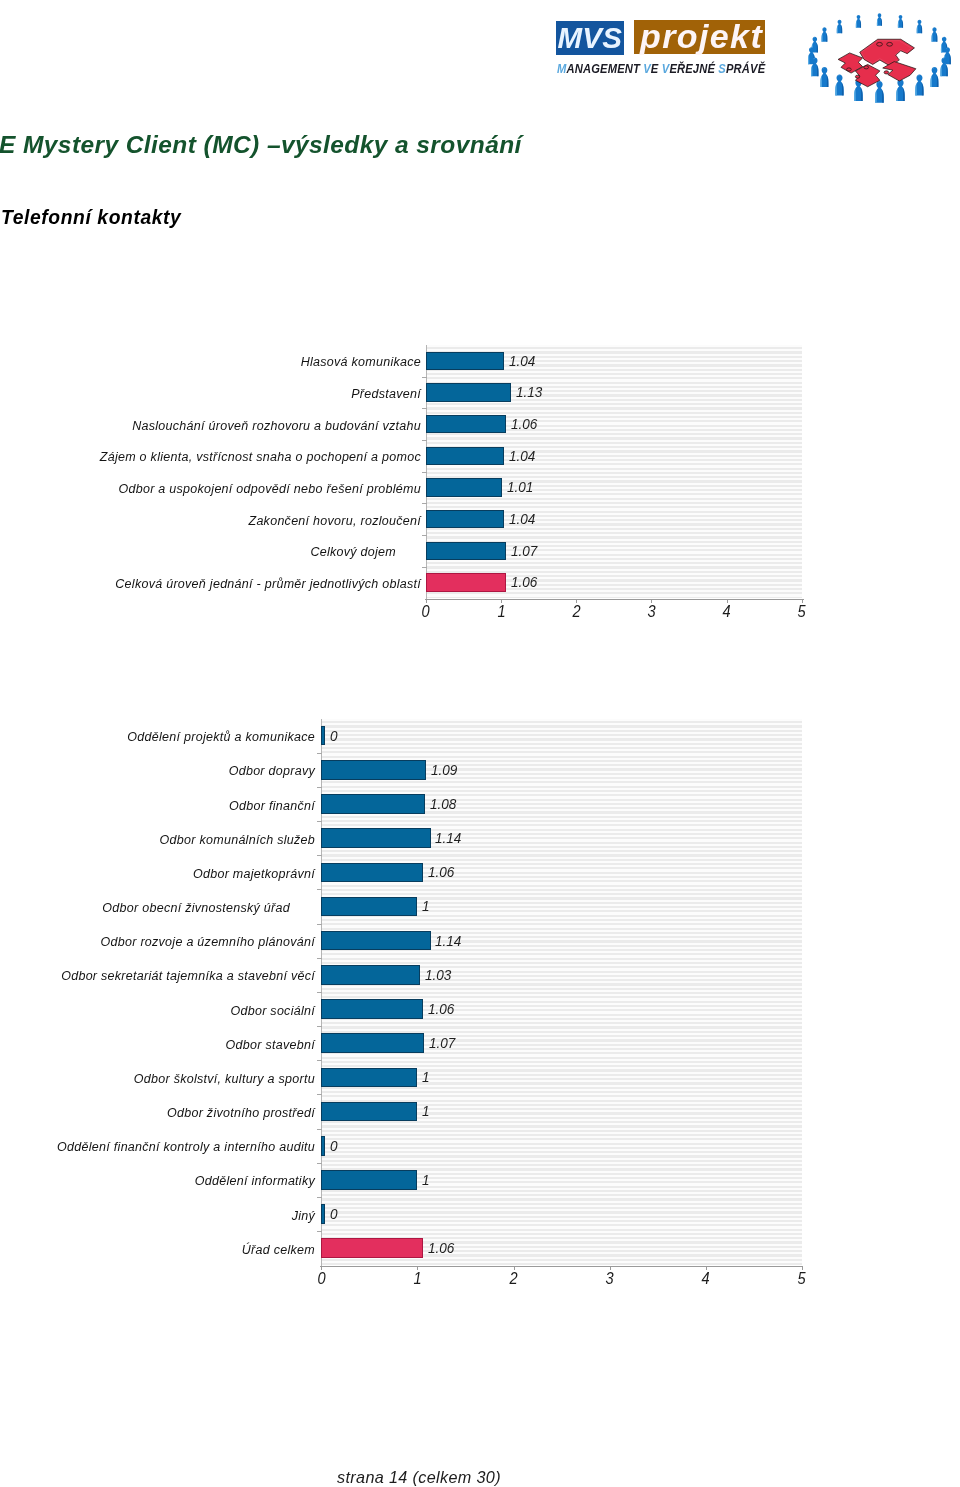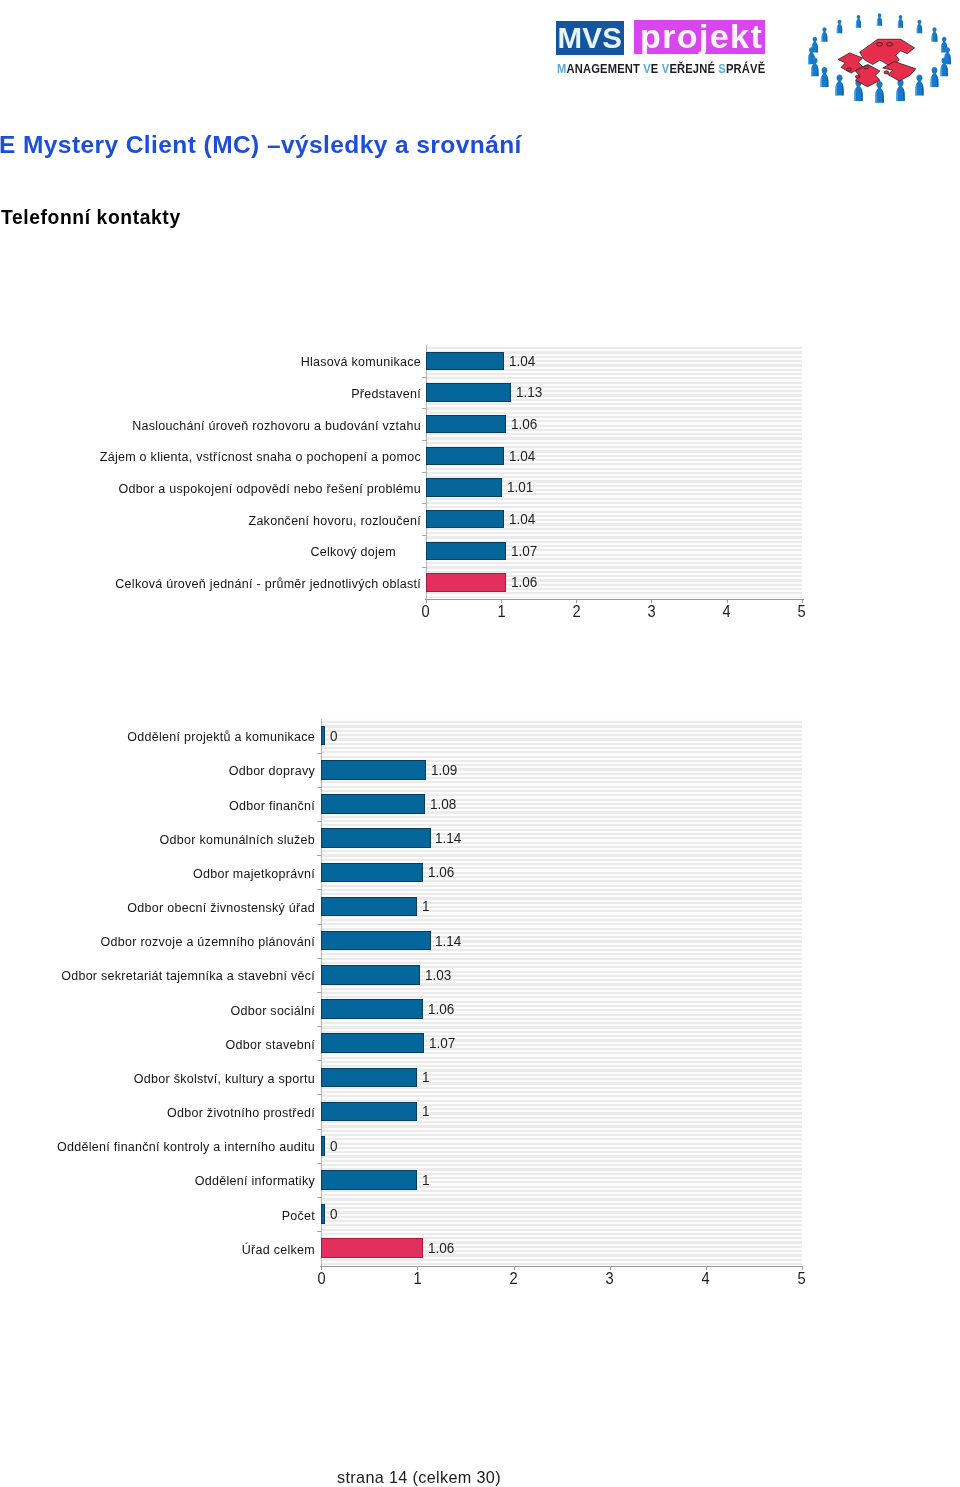--- a/index.html
+++ b/index.html
@@ -1,30 +1,30 @@
 <!DOCTYPE html>
 <html><head>
 <meta charset="utf-8">
 <style>
   html,body{margin:0;padding:0;}
   body{width:960px;height:1487px;background:#fff;font-family:"Liberation Sans",sans-serif;position:relative;overflow:hidden;}
-  .page{position:relative;width:960px;height:1487px;}
+  .page{position:relative;width:960px;height:1487px;font-style:italic;}
 
   
   .logo-mvs{position:absolute;left:556px;top:21px;width:215px;height:56px;}
   .mvs-box{position:absolute;left:0;top:0;background:#13559e;width:68px;height:34px;}
   .mvs-box span{position:absolute;left:1.5px;top:2px;color:#e9f4ff;font-family:"Liberation Sans",sans-serif;font-weight:bold;font-size:29.5px;line-height:29.5px;letter-spacing:0.3px;}
-  .proj-box{position:absolute;left:78px;top:-1px;background:#d946ef;width:131px;height:34px;}
+  .proj-box{position:absolute;left:78px;top:-1px;background:#a16207;width:131px;height:34px;}
   .proj-box span{position:absolute;left:6px;top:-3px;color:#fdf5f7;font-family:"Liberation Sans",sans-serif;font-weight:bold;font-size:34px;line-height:38px;letter-spacing:1.4px;}
   .logo-mvs .tagline{position:absolute;left:1px;top:40px;font-family:"Liberation Sans",sans-serif;font-weight:bold;font-size:13.6px;letter-spacing:0.2px;color:#1b1b24;white-space:nowrap;transform-origin:left top;transform:scaleX(0.822);}
   .logo-mvs .tagline b{color:#5aa8de;}
   .logo-circle{position:absolute;left:800px;top:6px;width:160px;height:100px;}
 
   
-  .doc-title{position:absolute;left:-1px;top:133px;font-size:24.5px;line-height:24.5px;font-weight:bold;color:#1d4ed8;white-space:nowrap;letter-spacing:0.42px;}
+  .doc-title{position:absolute;left:-1px;top:133px;font-size:24.5px;line-height:24.5px;font-weight:bold;color:#14532d;white-space:nowrap;letter-spacing:0.42px;}
   .doc-subtitle{position:absolute;left:1px;top:208px;font-size:19.3px;line-height:19.3px;font-weight:bold;color:#000;white-space:nowrap;letter-spacing:0.6px;}
   .doc-footer{position:absolute;left:337px;top:1469px;font-size:16.2px;line-height:16.2px;color:#1c1c1c;white-space:nowrap;letter-spacing:0.35px;}
 
   
   .chart{position:absolute;left:0;top:0;width:960px;height:1487px;}
   .chart-title{position:absolute;font-family:"Liberation Sans",sans-serif;font-weight:bold;font-size:13.2px;line-height:13.2px;color:#000;white-space:nowrap;letter-spacing:-0.13px;transform-origin:left top;}
   .plot{position:absolute;background:#f4f4f4;overflow:hidden;}
   .plot .stripes{position:absolute;left:0;top:0;right:0;bottom:0;
     background:repeating-linear-gradient(to bottom,#fcfcfc 0px,#fcfcfc 2.15px,#ebebeb 2.15px,#ebebeb 4.3px);}
   .bar{position:absolute;box-sizing:border-box;border:1px solid #083d5e;}
@@ -269,21 +269,21 @@
       <div class="bar" style="left:321.4px;top:828.3906250000001px;width:109.53119999999998px;height:19.6px;background:#04669a"></div>
       <div class="vallabel" style="left:435.4312px;top:830.090625px">1.14</div>
       <div class="catlabel" style="right:645px;top:832.6906250000001px">Odbor komunálních služeb</div>
       <div class="ytick" style="left:317.4px;top:855px"></div>
       <div class="bar" style="left:321.4px;top:862.559375px;width:101.8448px;height:19.6px;background:#04669a"></div>
       <div class="vallabel" style="left:427.7448px;top:864.259375px">1.06</div>
       <div class="catlabel" style="right:645px;top:866.859375px">Odbor majetkoprávní</div>
       <div class="ytick" style="left:317.4px;top:889px"></div>
       <div class="bar" style="left:321.4px;top:896.7281250000001px;width:96.08px;height:19.6px;background:#04669a"></div>
       <div class="vallabel" style="left:421.97999999999996px;top:898.428125px">1</div>
-      <div class="catlabel" style="right:645px;top:901.028125px">Odbor obecní živnostenský úřad</div>
+      <div class="catlabel" style="right:670px;top:901.028125px">Odbor obecní živnostenský úřad</div>
       <div class="ytick" style="left:317.4px;top:924px"></div>
       <div class="bar" style="left:321.4px;top:930.896875px;width:109.53119999999998px;height:19.6px;background:#04669a"></div>
       <div class="vallabel" style="left:435.4312px;top:932.596875px">1.14</div>
       <div class="catlabel" style="right:645px;top:935.196875px">Odbor rozvoje a územního plánování</div>
       <div class="ytick" style="left:317.4px;top:958px"></div>
       <div class="bar" style="left:321.4px;top:965.0656250000001px;width:98.9624px;height:19.6px;background:#04669a"></div>
       <div class="vallabel" style="left:424.8624px;top:966.765625px">1.03</div>
       <div class="catlabel" style="right:645px;top:969.365625px">Odbor sekretariát tajemníka a stavební věcí</div>
       <div class="ytick" style="left:317.4px;top:992px"></div>
       <div class="bar" style="left:321.4px;top:999.2343750000001px;width:101.8448px;height:19.6px;background:#04669a"></div>
@@ -305,21 +305,21 @@
       <div class="bar" style="left:321.4px;top:1135.909375px;width:4px;height:19.6px;background:#04669a"></div>
       <div class="vallabel" style="left:329.9px;top:1137.609375px">0</div>
       <div class="catlabel" style="right:645px;top:1140.209375px">Oddělení finanční kontroly a interního auditu</div>
       <div class="ytick" style="left:317.4px;top:1163px"></div>
       <div class="bar" style="left:321.4px;top:1170.078125px;width:96.08px;height:19.6px;background:#04669a"></div>
       <div class="vallabel" style="left:421.97999999999996px;top:1171.778125px">1</div>
       <div class="catlabel" style="right:645px;top:1174.378125px">Oddělení informatiky</div>
       <div class="ytick" style="left:317.4px;top:1197px"></div>
       <div class="bar" style="left:321.4px;top:1204.246875px;width:4px;height:19.6px;background:#04669a"></div>
       <div class="vallabel" style="left:329.9px;top:1205.946875px">0</div>
-      <div class="catlabel" style="right:645px;top:1208.546875px">Počet</div>
+      <div class="catlabel" style="right:645px;top:1208.546875px">Jiný</div>
       <div class="ytick" style="left:317.4px;top:1231px"></div>
       <div class="bar pink" style="left:321.4px;top:1238.4156249999999px;width:101.8448px;height:19.6px;background:#e32f5e"></div>
       <div class="vallabel" style="left:427.7448px;top:1240.115625px">1.06</div>
       <div class="catlabel" style="right:645px;top:1242.7156249999998px">Úřad celkem</div>
       <div class="xtick" style="left:321.4px;top:1266px"></div>
       <div class="xticklabel" style="left:301.4px;top:1271px;width:40px"><span>0</span></div>
       <div class="xtick" style="left:417.47999999999996px;top:1266px"></div>
       <div class="xticklabel" style="left:397.47999999999996px;top:1271px;width:40px"><span>1</span></div>
       <div class="xtick" style="left:513.56px;top:1266px"></div>
       <div class="xticklabel" style="left:493.55999999999995px;top:1271px;width:40px"><span>2</span></div>

